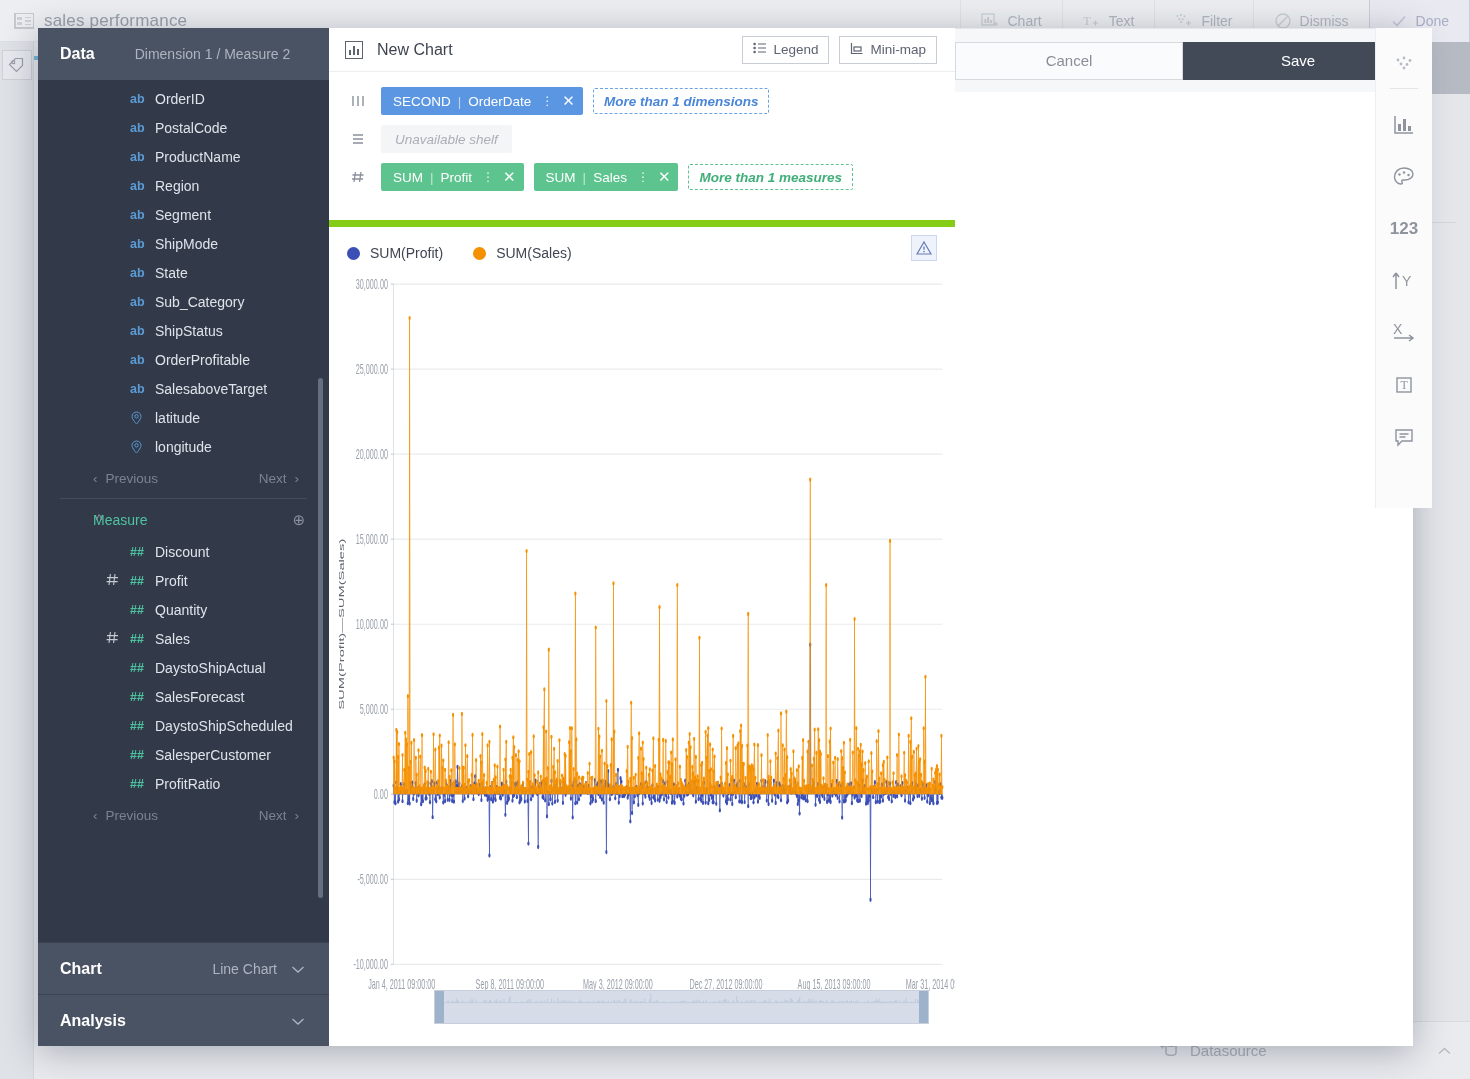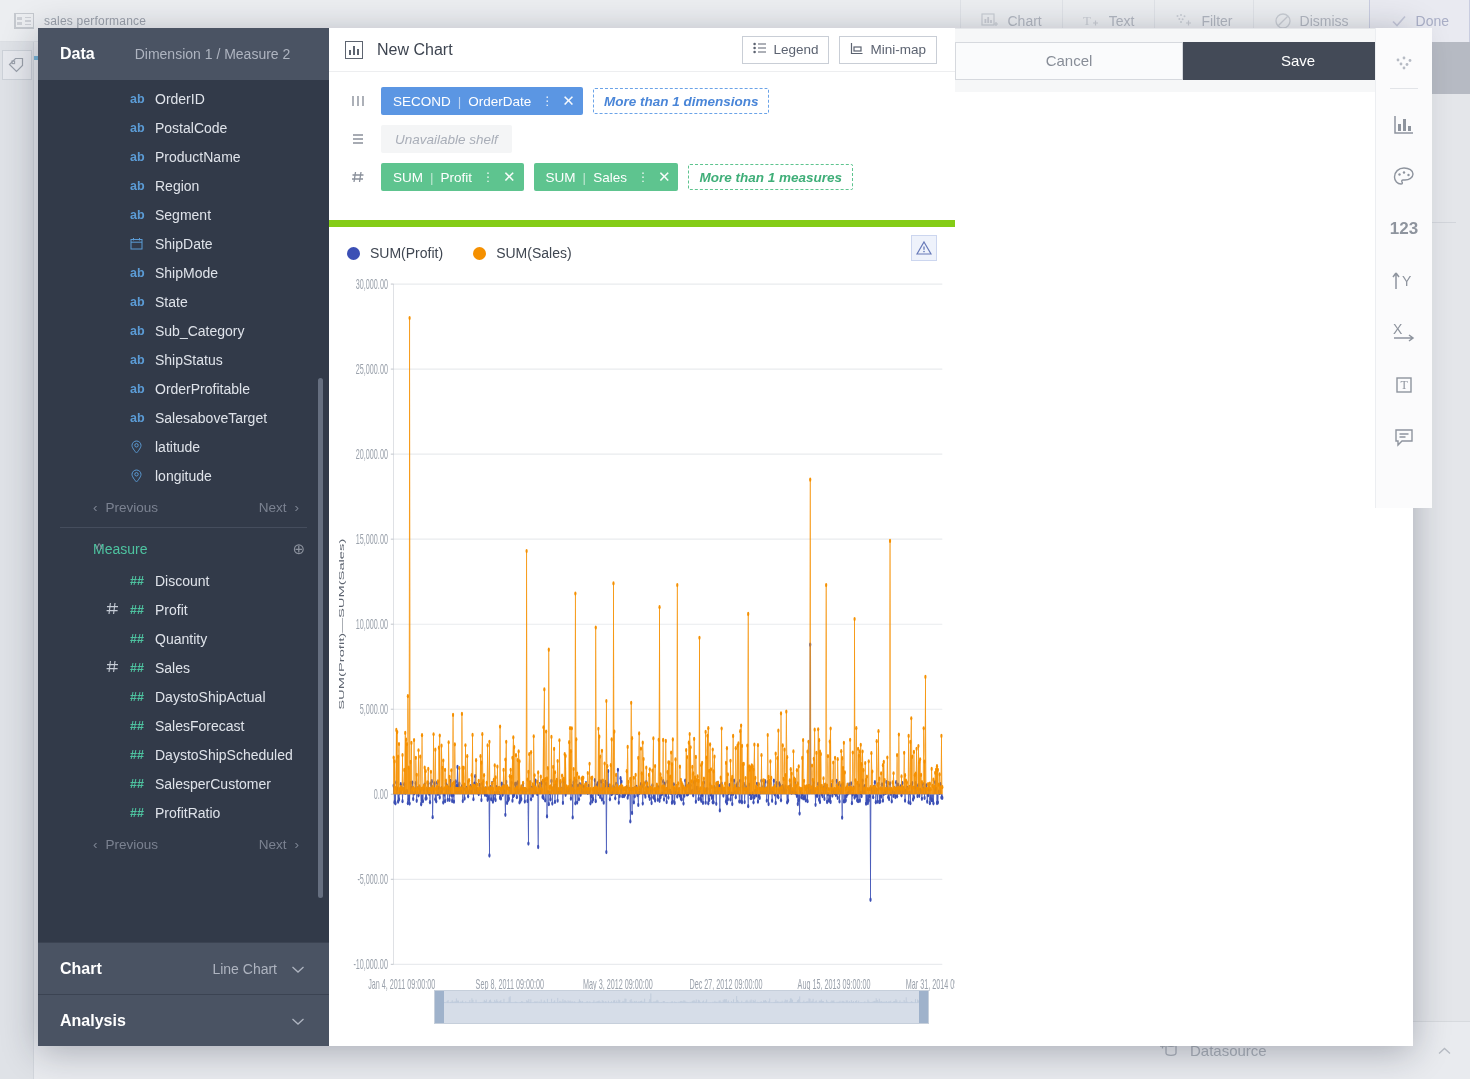--- a/index.html
+++ b/index.html
@@ -11,21 +11,21 @@
   }
   #root { position: relative; width: 1470px; height: 1079px; }
 
   
   .bg-topbar {
     position: absolute; left: 0; top: 0; width: 1470px; height: 42px;
     background: #eceef1; border-bottom: 1px solid #dcdfe4;
     display: flex; align-items: center;
   }
   .bg-title-wrap { display: flex; align-items: center; gap: 10px; padding-left: 14px; }
-  .bg-title { font-size: 12px; color: #9aa0aa; letter-spacing: .2px; }
+  .bg-title { font-size: 17px; color: #9aa0aa; letter-spacing: .2px; }
   .dash-icon { width: 20px; height: 16px; position: relative; opacity:.55; }
   .dash-icon i { position:absolute; background:#a6abb4; }
   .dash-icon i:nth-child(1){left:0;top:0;width:20px;height:1.5px;}
   .dash-icon i:nth-child(2){left:0;bottom:0;width:20px;height:1.5px;}
   .dash-icon i:nth-child(3){left:0;top:0;width:1.5px;height:16px;}
   .dash-icon i:nth-child(4){right:0;top:0;width:1.5px;height:16px;}
   .dash-icon i:nth-child(5){left:3px;top:4px;width:5px;height:3px;background:#b4b9c1;}
   .dash-icon i:nth-child(6){left:3px;top:9px;width:5px;height:3px;background:#b4b9c1;}
   .dash-icon i:nth-child(7){left:11px;top:4px;width:6px;height:1.5px;background:#b4b9c1;}
   .dash-icon i:nth-child(8){left:11px;top:7.5px;width:6px;height:1.5px;background:#b4b9c1;}
@@ -375,29 +375,20 @@
                 <span class="tag-ab">ab</span>
                 <span class="name">ProductName</span>
               </div>
               <div class="field-row row-rel" style="padding-left: 82px;">
                 <span class="tag-ab">ab</span>
                 <span class="name">Region</span>
               </div>
               <div class="field-row row-rel" style="padding-left: 82px;">
                 <span class="tag-ab">ab</span>
                 <span class="name">Segment</span>
-              </div>
-              <div class="field-row row-rel" style="padding-left: 82px;">
-                <span class="tag-cal">
-                  <svg width="13" height="13" viewBox="0 0 13 13">
-                    <rect x="1" y="2.5" width="11" height="9.5" fill="none" stroke="#5b9bd5" stroke-width="1"></rect>
-                    <path d="M1 5.2h11M3.5 1v2.4M9.5 1v2.4" stroke="#5b9bd5" stroke-width="1"></path>
-                  </svg>
-                </span>
-                <span class="name">ShipDate</span>
               </div>
               <div class="field-row row-rel" style="padding-left: 82px;">
                 <span class="tag-ab">ab</span>
                 <span class="name">ShipMode</span>
               </div>
               <div class="field-row row-rel" style="padding-left: 82px;">
                 <span class="tag-ab">ab</span>
                 <span class="name">State</span>
               </div>
               <div class="field-row row-rel" style="padding-left: 82px;">

